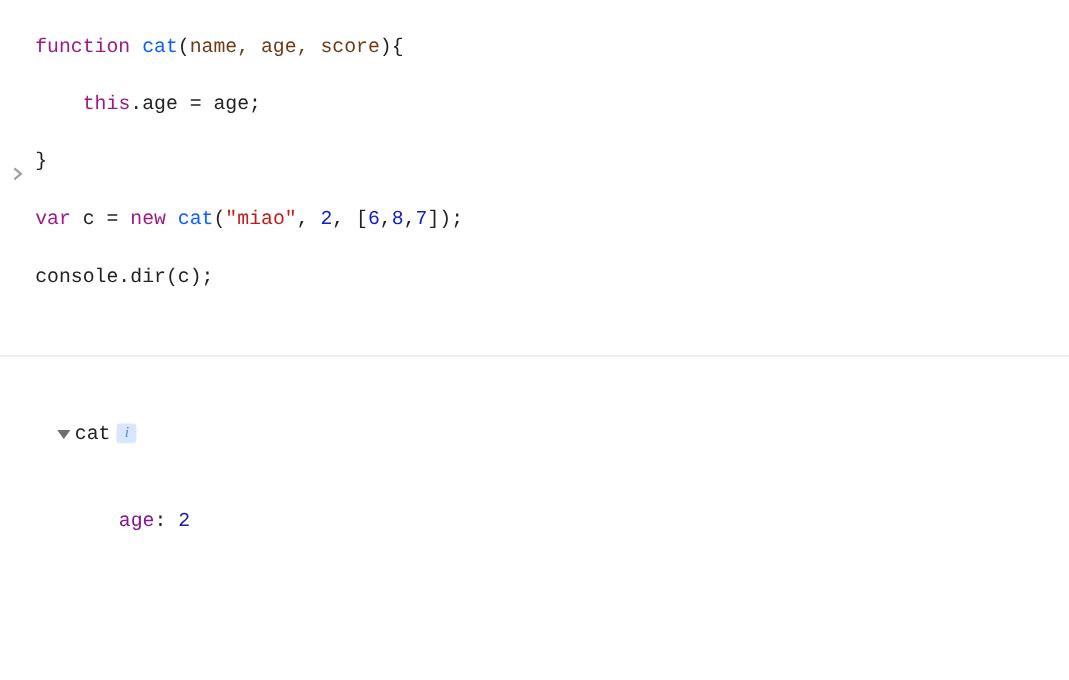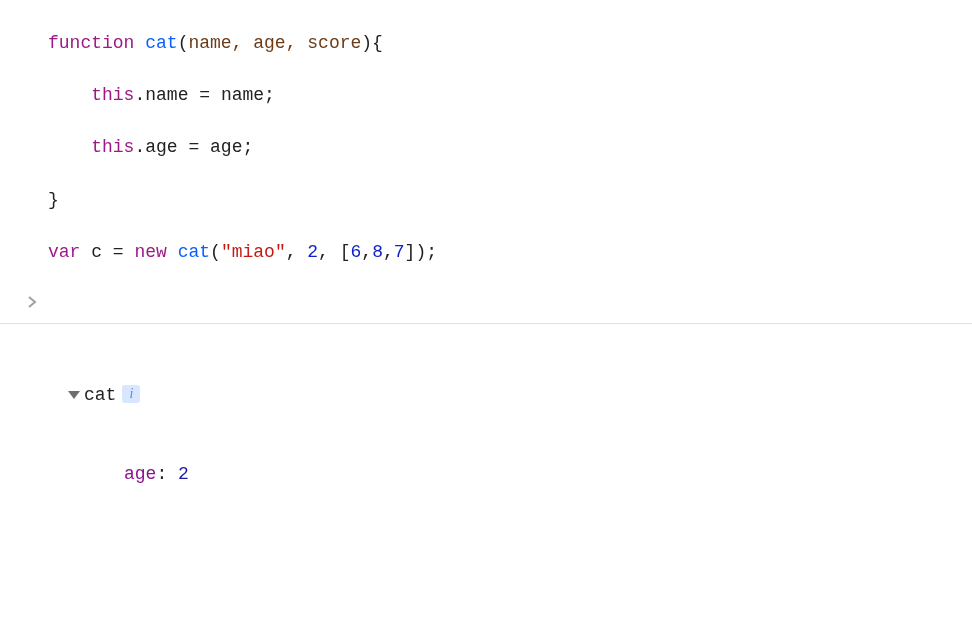--- a/index.html
+++ b/index.html
@@ -10,22 +10,21 @@
       color: #222;
       line-height: 1.45;
       width: 972px;
     }
     .section {
       border-bottom: 1px solid #e0e0e0;
       padding: 4px 0 6px 0;
     }
     .row {
       display: flex;
-      align-items: flex-end;
-      padding-left: 16px;
+      align-items: center;
     }
     .gutter {
       width: 32px;
       flex: 0 0 32px;
       text-align: center;
       color: #a8a8a8;
       user-select: none;
       padding-top: 1px;
     }
     .gutter svg { display: inline-block; }
@@ -88,24 +87,24 @@
 
 <div class="section">
   <div class="row">
     <div class="gutter">
       <svg width="12" height="14" viewBox="0 0 12 14">
           <path d="M3 2 L9 7 L3 12" fill="none" stroke="#a0a0a0" stroke-width="2"></path>
         </svg>
     </div>
     <div class="content code-indent">
 <div class="code-line"><span class="kw">function</span> <span class="fn-name">cat</span><span class="punc">(</span><span class="arg">name, age, score</span><span class="punc">){</span></div>
-<div class="code-line">    <span class="kw">this</span><span class="punc">.</span><span class="obj-call">name</span><span class="punc"> = </span><span class="obj-call">name</span><span class="punc">;</span></div>
 <div class="code-line">    <span class="kw">this</span><span class="punc">.</span><span class="obj-call">age</span><span class="punc"> = </span><span class="obj-call">age</span><span class="punc">;</span></div>
 <div class="code-line">}</div>
 <div class="code-line"><span class="kw">var</span> <span class="obj-call">c</span><span class="punc"> = </span><span class="kw">new</span> <span class="fn-name">cat</span><span class="punc">(</span><span class="str">"miao"</span><span class="punc">, </span><span class="num">2</span><span class="punc">, [</span><span class="num">6</span><span class="punc">,</span><span class="num">8</span><span class="punc">,</span><span class="num">7</span><span class="punc">]);</span></div>
+<div class="code-line">console.dir(c);</div>
     </div>
   </div>
 </div>
 
 <div class="section">
   <div class="row">
     <div class="gutter"></div>
     <div class="content tree">
       <div class="tree-line ind0 with-tri">
         <span class="tri"></span><span class="val-obj">cat</span>

